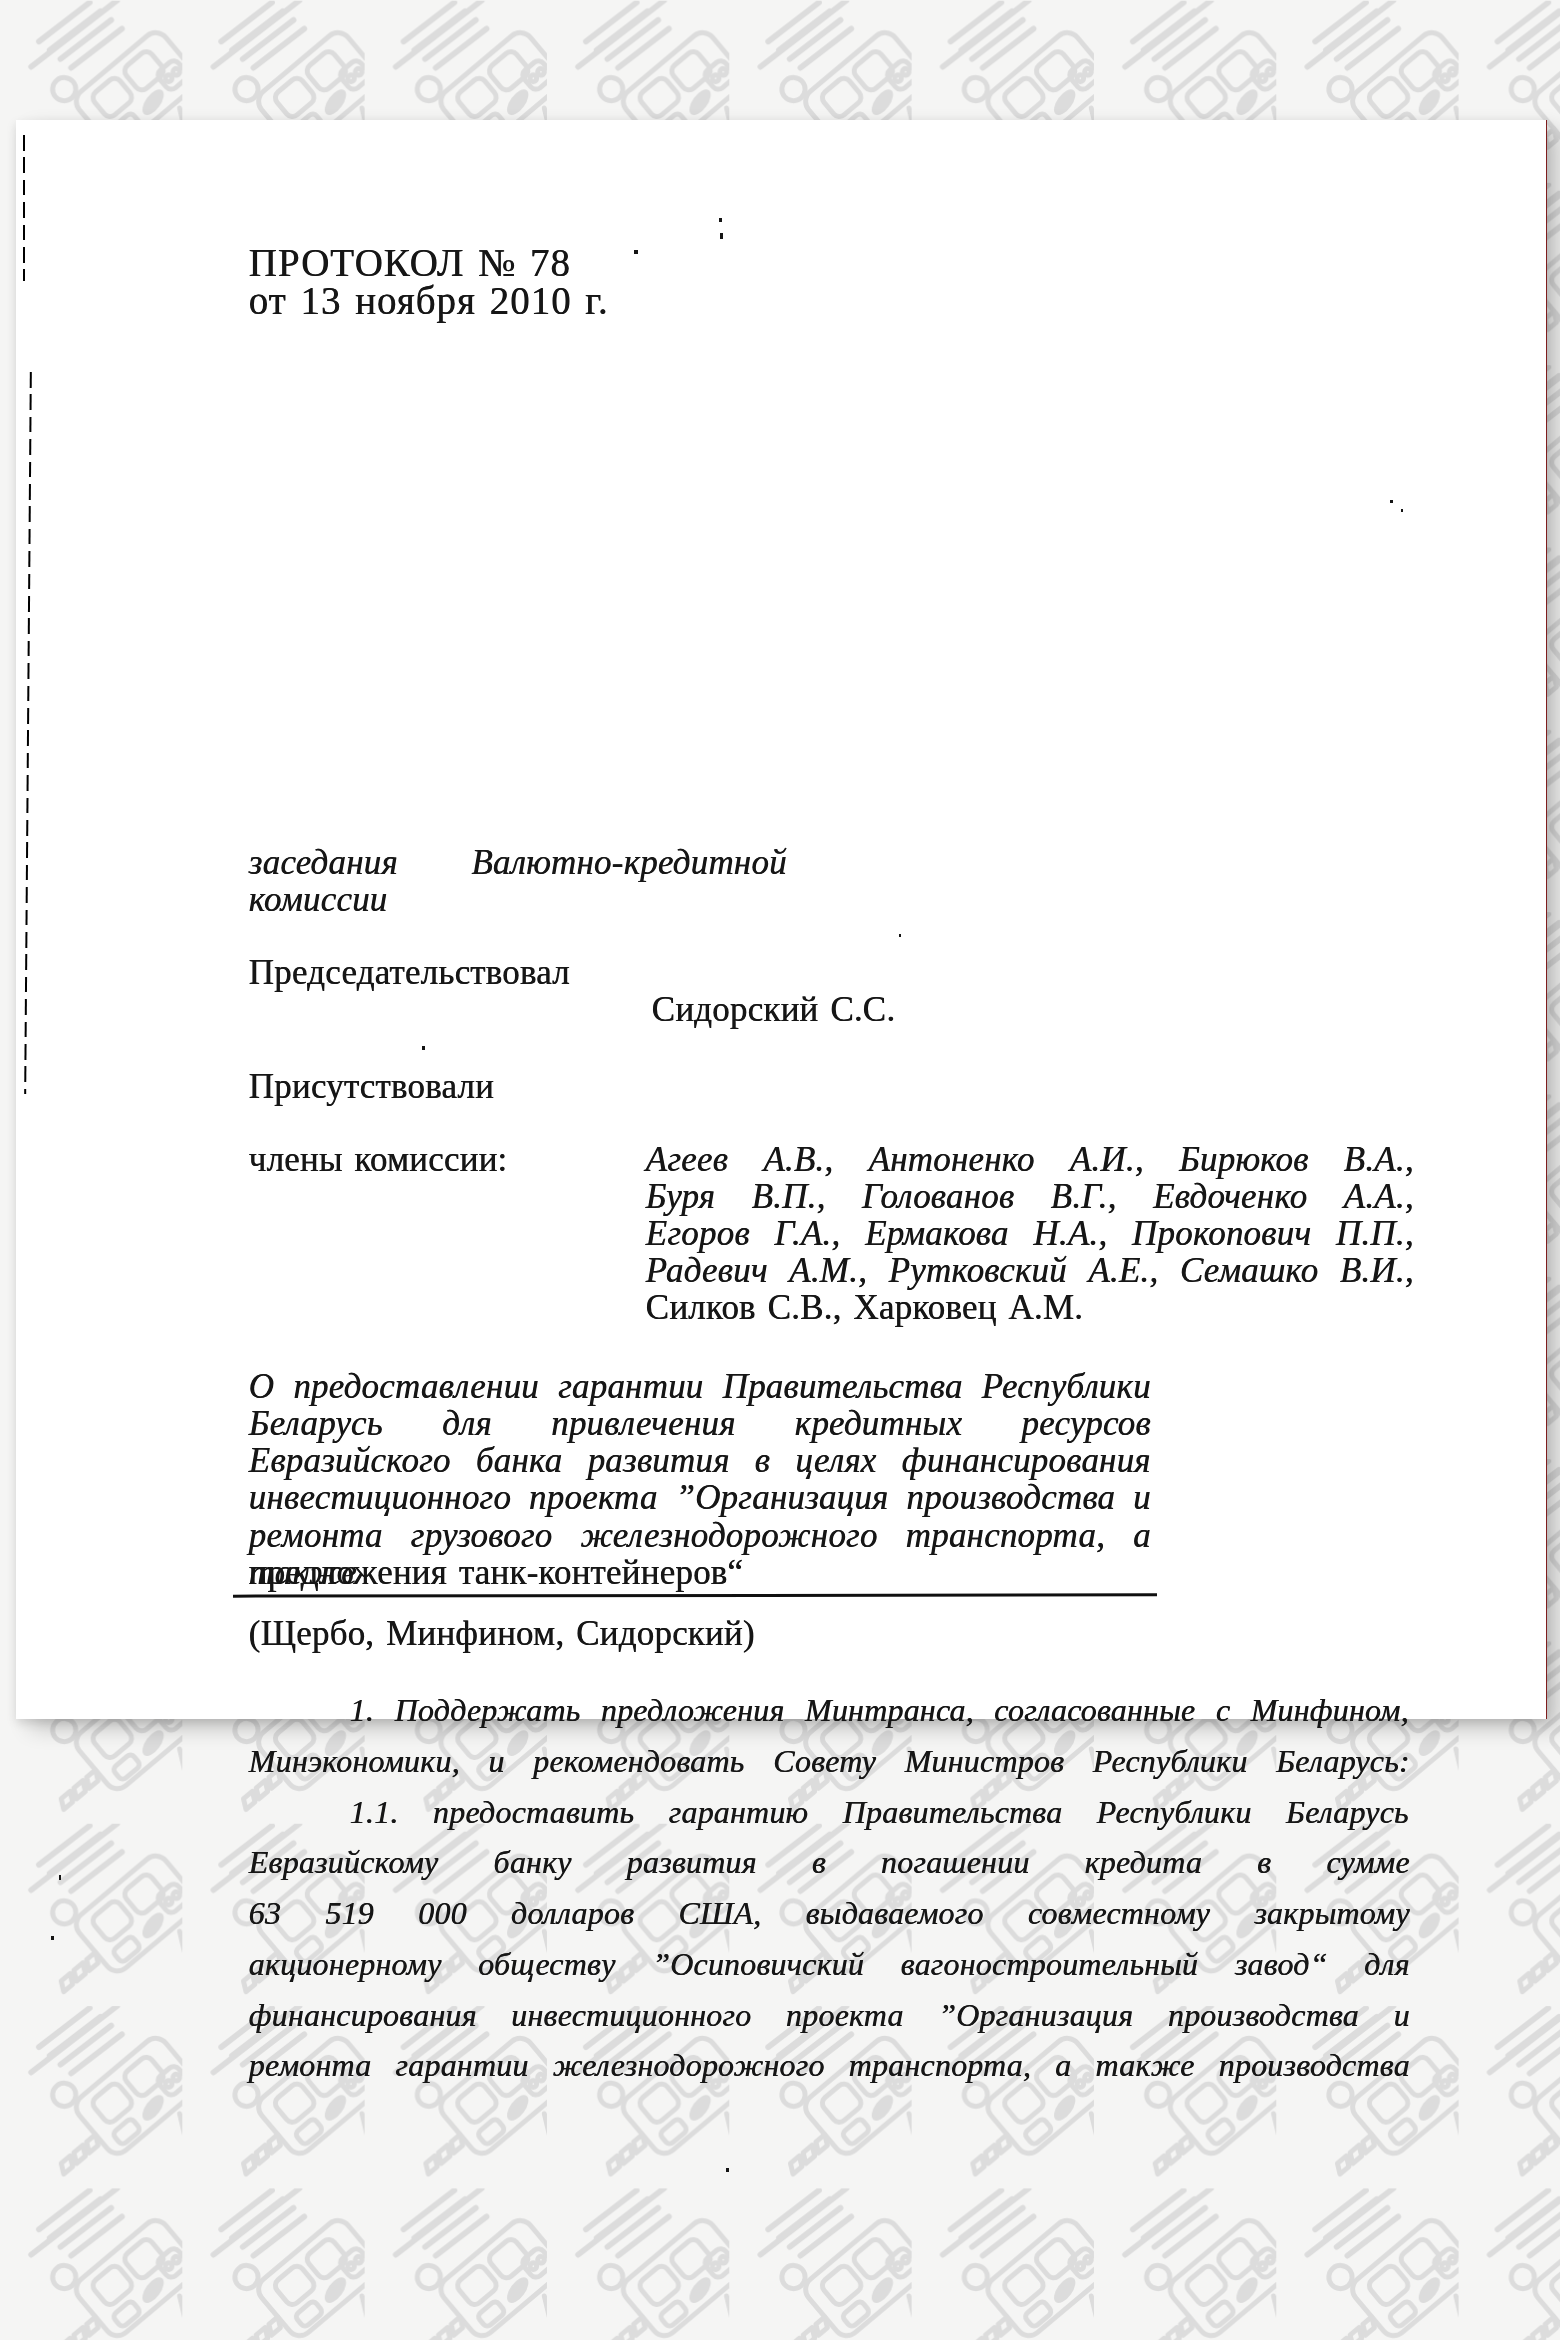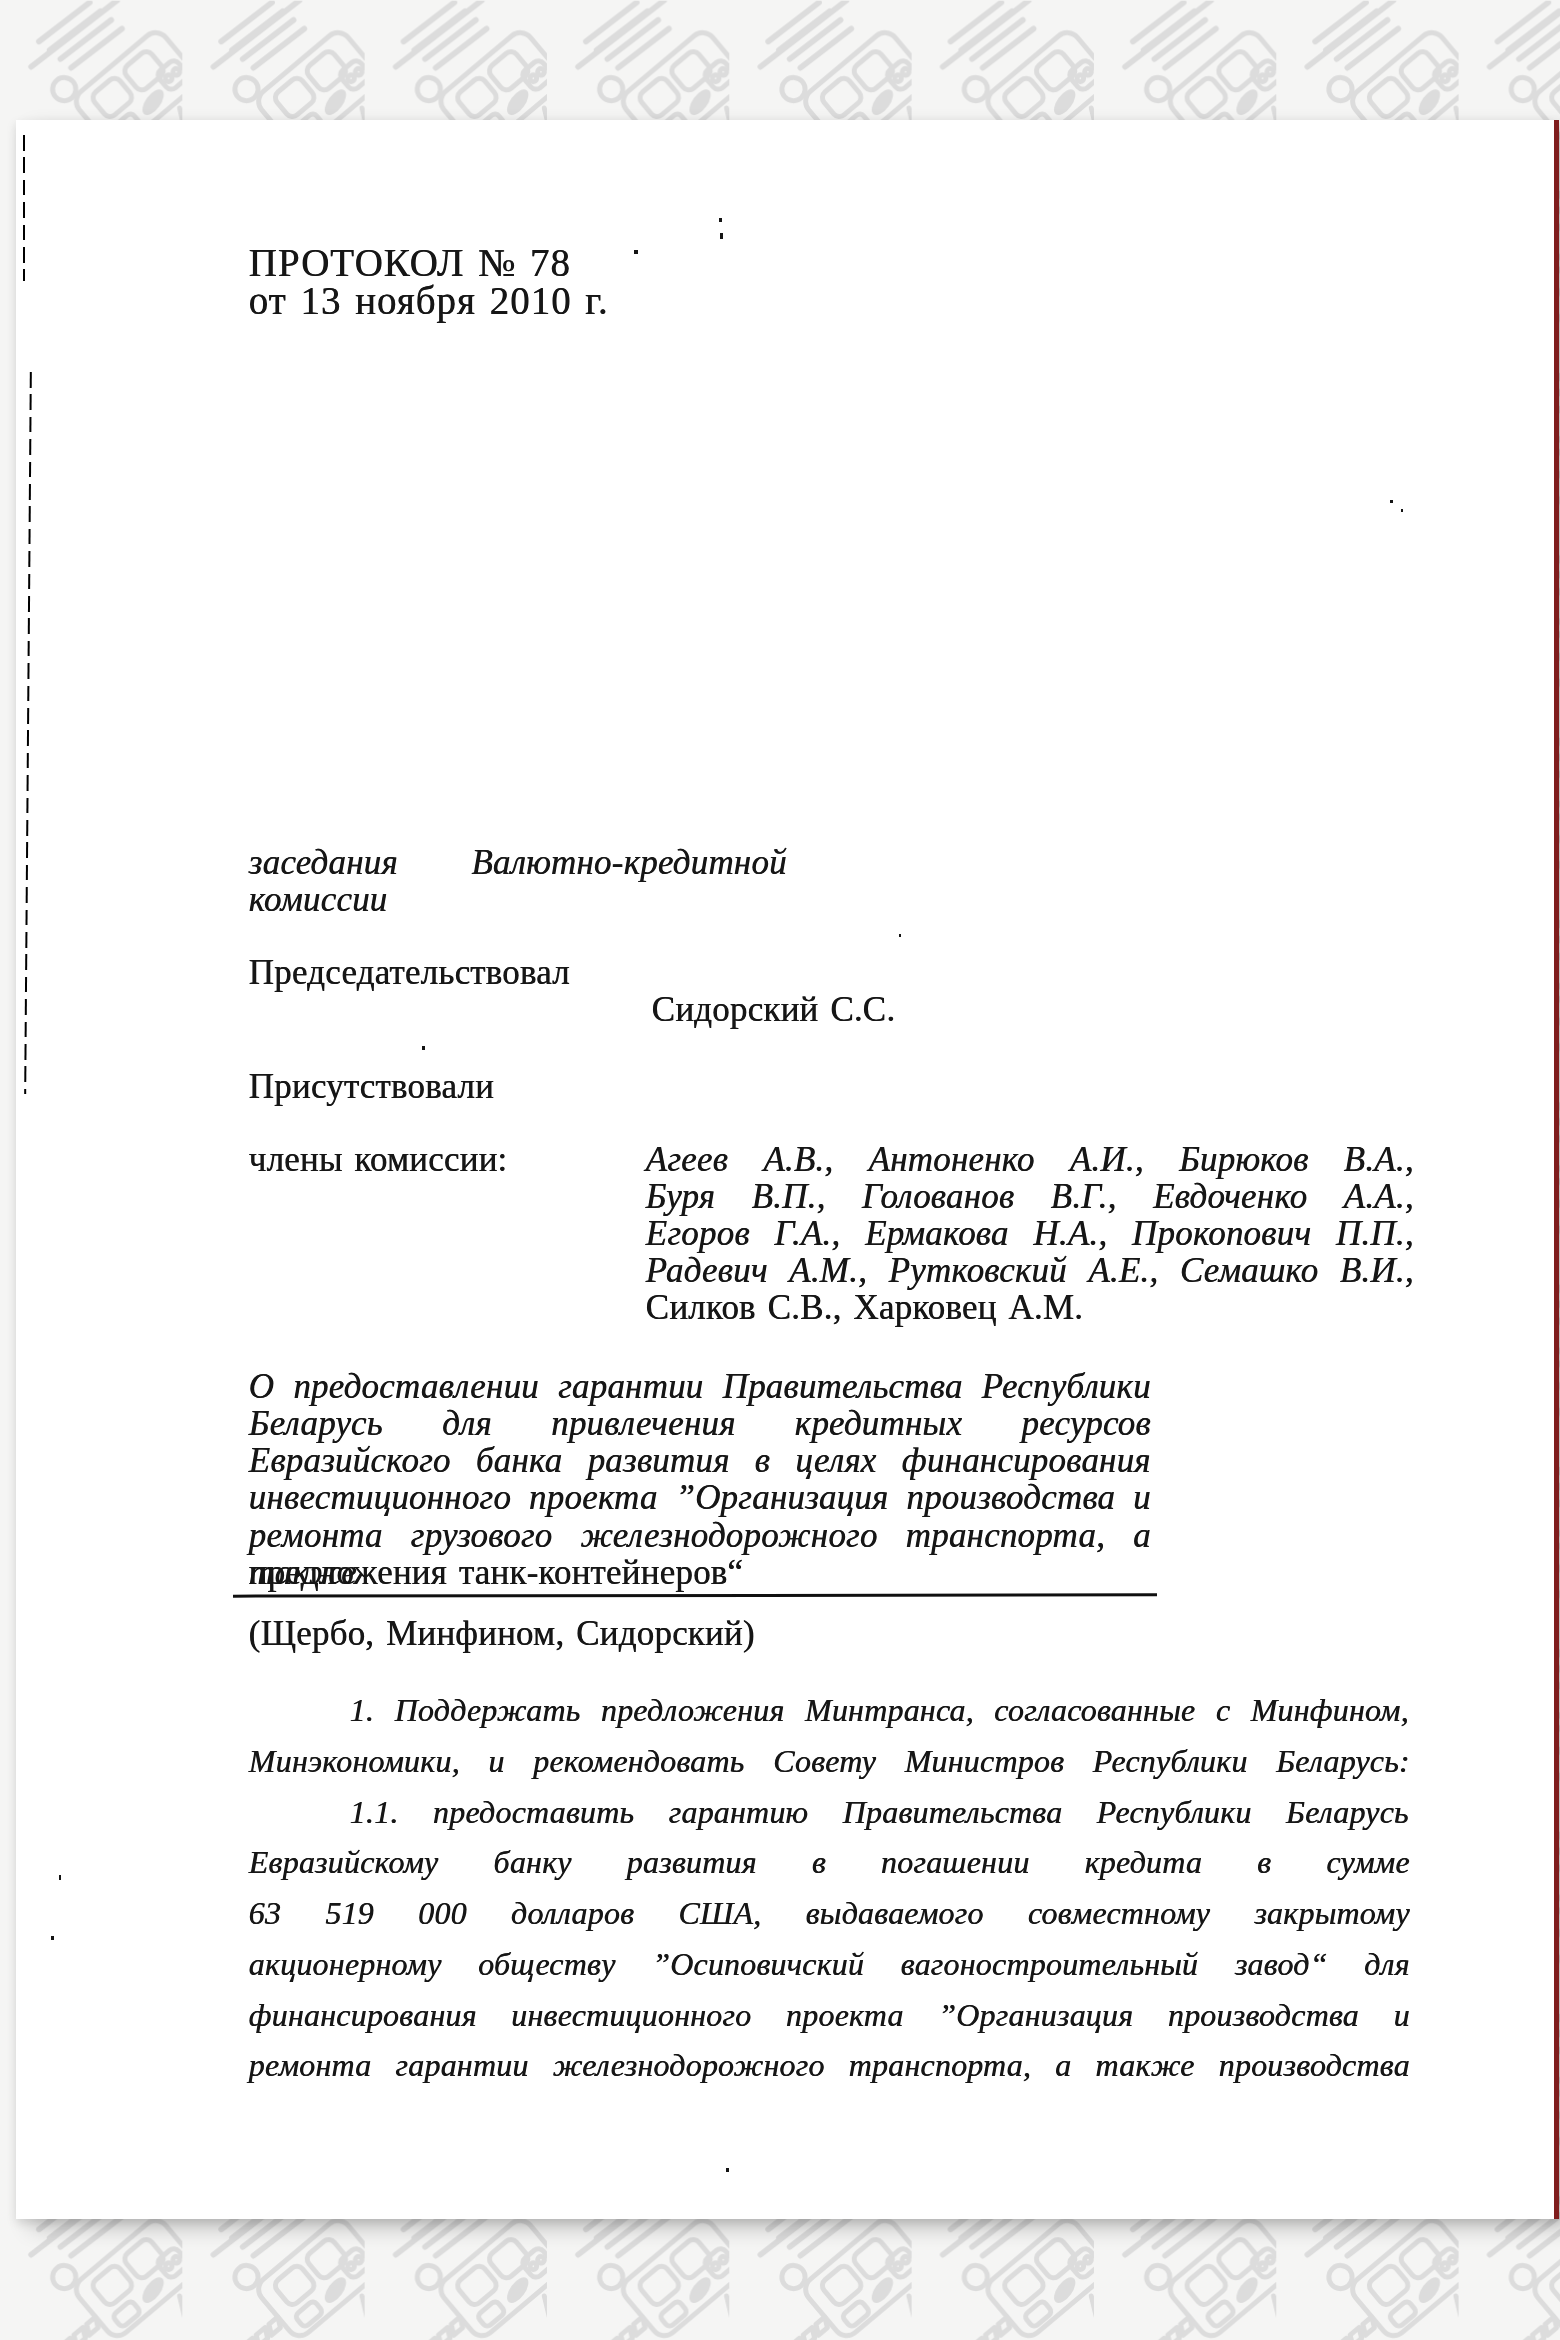--- a/index.html
+++ b/index.html
@@ -5,25 +5,24 @@
   html,body{margin:0;padding:0;}
   body{
     width:1560px;height:2341px;
     background:#f5f5f4;
     overflow:hidden;
     position:relative;
     font-family:"Liberation Serif","DejaVu Serif",serif;
   }
   .bg-svg{position:absolute;left:0;top:0;width:1560px;height:2341px;}
   .page{
-    position:absolute;left:15.6px;top:120px;width:1530px;height:2099px;
+    position:absolute;left:15.6px;top:120px;width:1530px;height:1599px;
     background:#ffffff;
     box-shadow:13.7px 9.8px 21.5px rgba(0,0,0,.20), 0 3.9px 9.8px rgba(0,0,0,.12);
-    border-right:5px solid #7f1d1d;
-    padding-left:8px;
+    border-right:1px solid #7f1d1d;
   }
   .t{
     position:absolute;
     color:#161616;
     font-size:35px;line-height:37px;
     letter-spacing:0.2px;word-spacing:2.9px;
     text-shadow:0.5px 0 0 #161616;
     white-space:nowrap;
   }
   .jl{text-align:justify;text-align-last:justify;white-space:normal;font-style:italic;}

